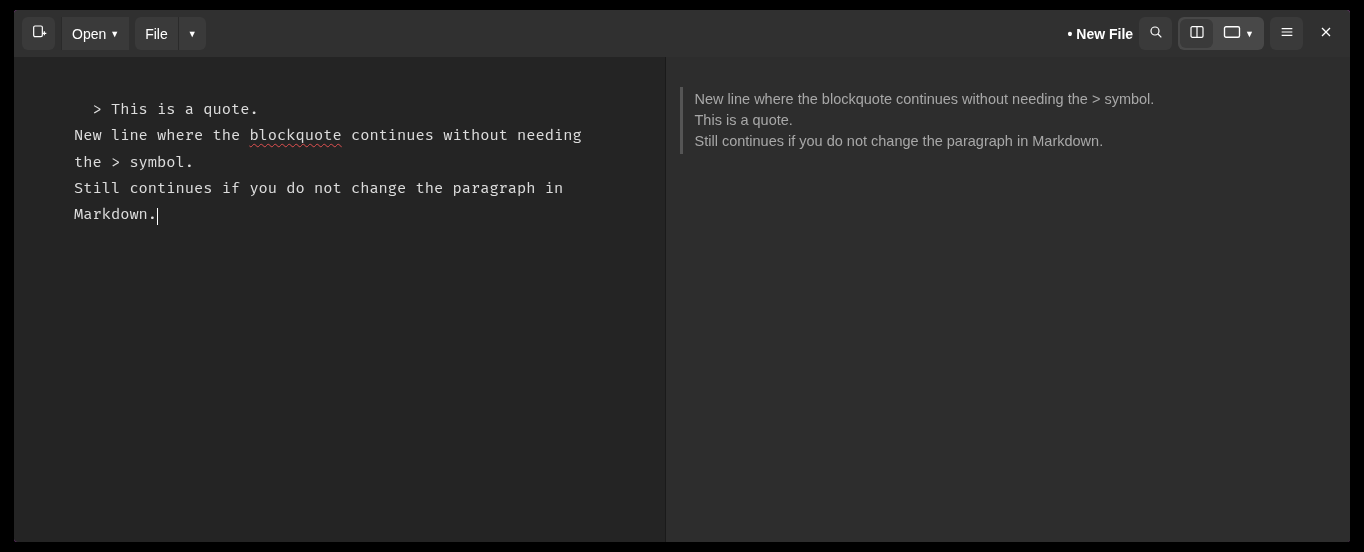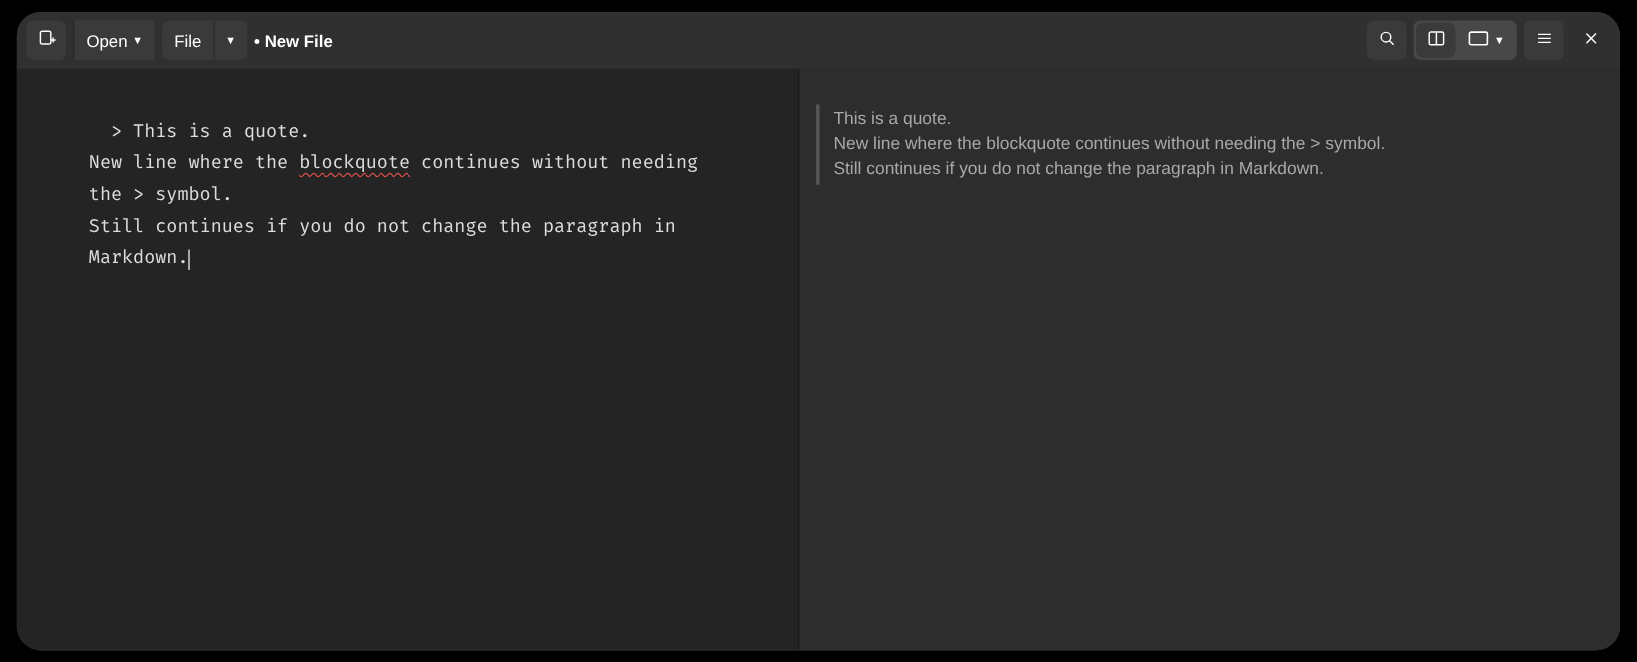--- a/index.html
+++ b/index.html
@@ -9,22 +9,22 @@
     }
     body {
       background: #000;
       font-family: -apple-system, BlinkMacSystemFont, "Segoe UI", sans-serif;
       width: 1364px;
       height: 552px;
       overflow: hidden;
       padding: 10px 14px;
     }
     .window {
-      background: #404040;
-      border-radius: 20px;
+      background: #d946ef;
+      border-radius: 3px;
       height: 100%;
       display: flex;
       flex-direction: column;
       overflow: hidden;
     }
     .toolbar {
       display: flex;
       align-items: center;
       padding: 7px 8px;
       gap: 6px;
@@ -59,21 +59,21 @@
       border-top-left-radius: 0;
       border-bottom-left-radius: 0;
       border-left: 1px solid #2a2a2a;
     }
     .btn-group .btn:not(:first-child):not(:last-child) {
       border-radius: 0;
       border-left: 1px solid #2a2a2a;
     }
     .title-area {
       flex: 1;
-      text-align: left;
+      text-align: right;
       color: #fff;
       font-size: 14px;
       font-weight: 600;
     }
     .toolbar-right {
       display: flex;
       gap: 6px;
       align-items: center;
     }
     .chevron {
@@ -243,19 +243,19 @@
   </div>
 
   <div class="content">
     <div class="editor-pane">
       <div class="editor-text"><span>  &gt; This is a quote.</span>
 <span>New line where the </span><span class="spell-error">blockquote</span><span> continues without needing the &gt; symbol.</span>
 <span>Still continues if you do not change the paragraph in Markdown.</span><span class="cursor-bar"></span></div>
     </div>
     <div class="preview-pane">
       <div class="preview-blockquote">
+        <div>New line where the blockquote continues without needing the &gt; symbol.</div>
         <div>This is a quote.</div>
-        <div>New line where the blockquote continues without needing the &gt; symbol.</div>
         <div>Still continues if you do not change the paragraph in Markdown.</div>
       </div>
     </div>
   </div>
 </div>
 
 </body></html>

